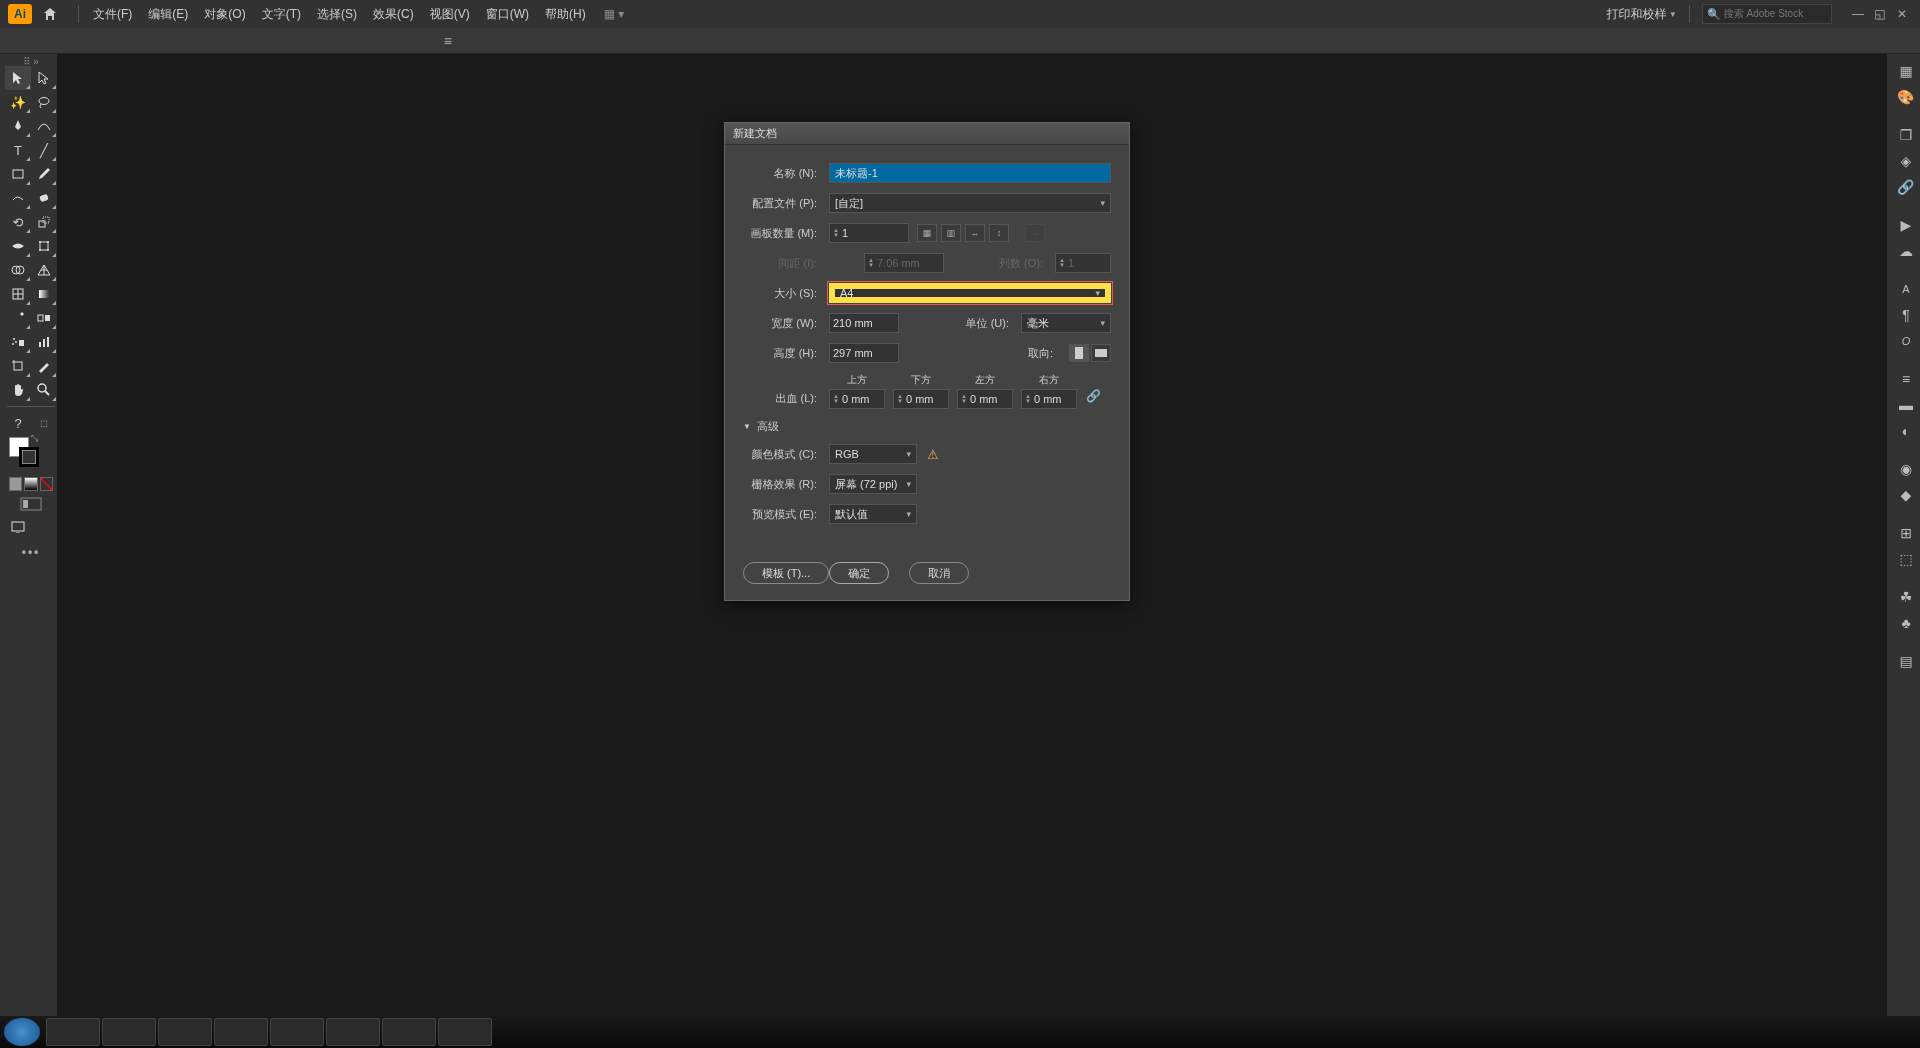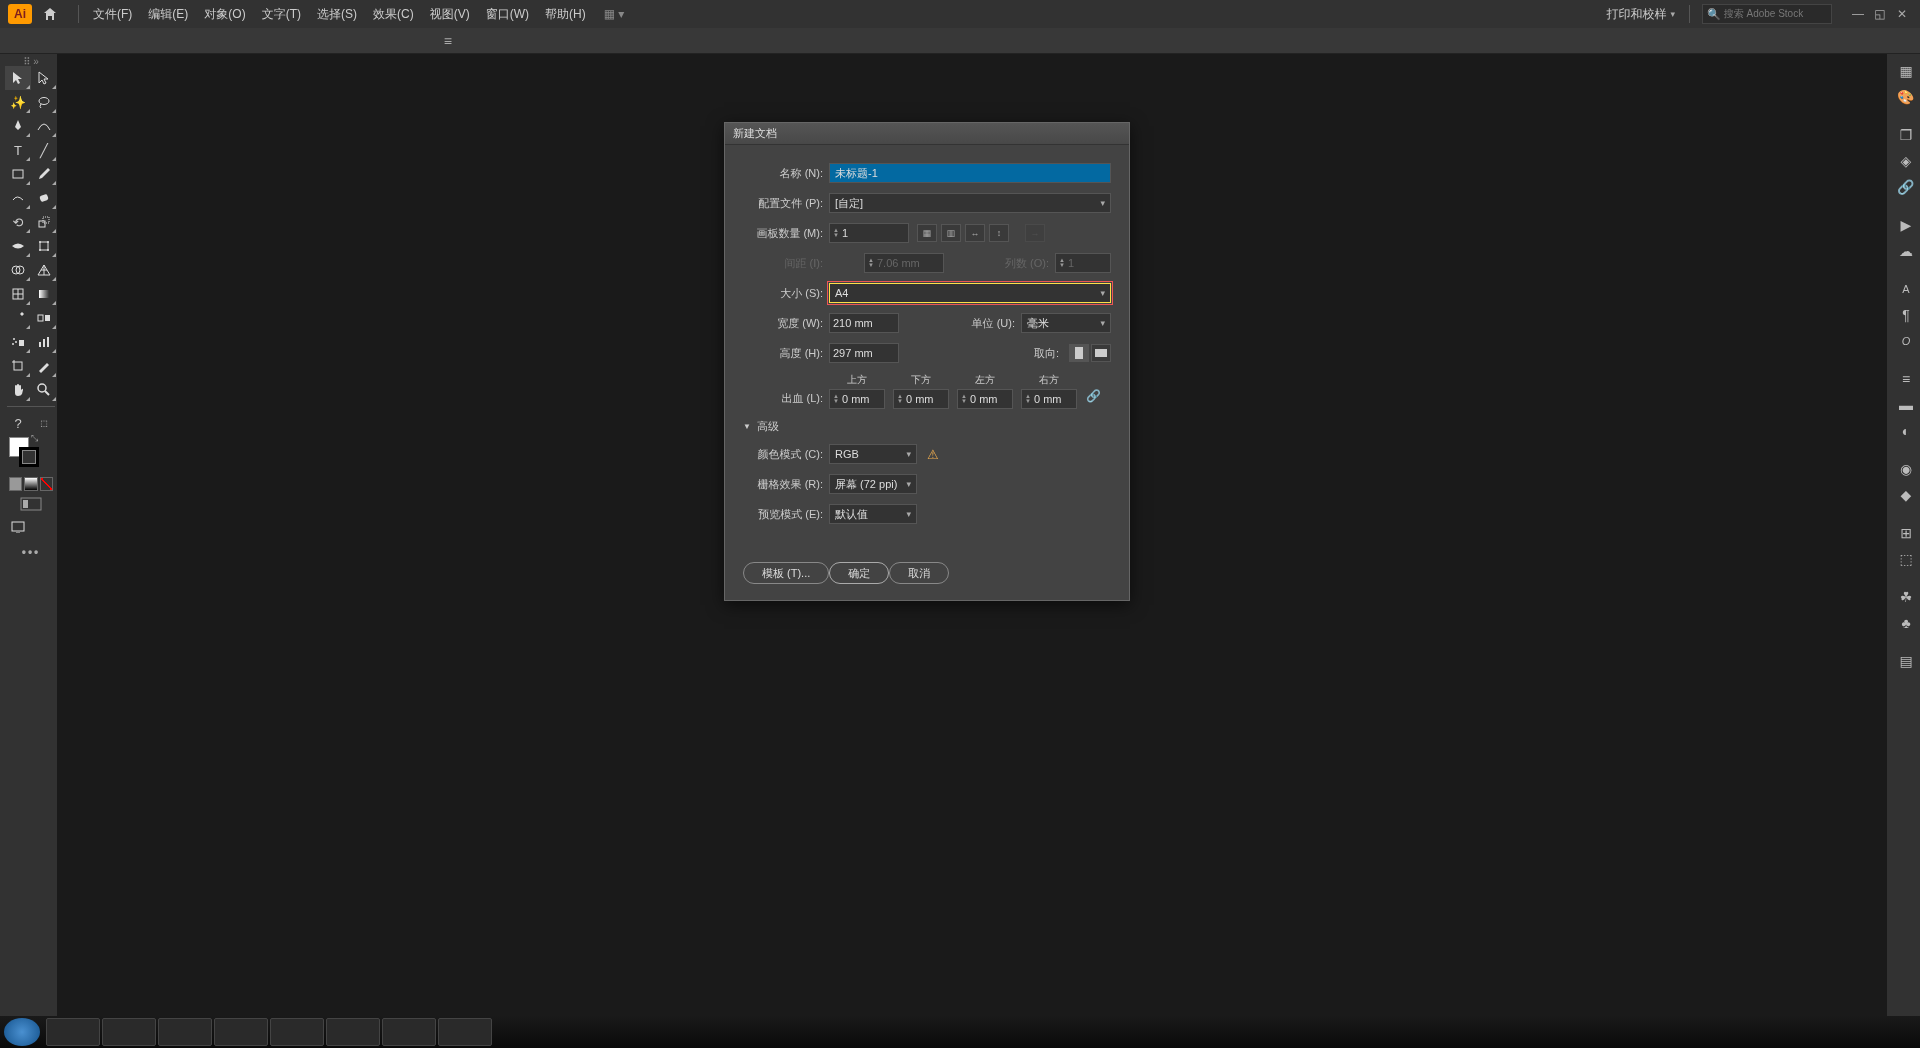--- a/index.html
+++ b/index.html
@@ -1,18 +1,18 @@
 <!DOCTYPE html>
 <html><head>
 <meta charset="utf-8">
 <style>
 * { margin: 0; padding: 0; box-sizing: border-box; font-family: "Microsoft YaHei", Arial, sans-serif; }
 body { background: #1a1a1a; width: 1920px; height: 1048px; overflow: hidden; position: relative; color: #ccc; font-size: 12px; }
 .menubar { height: 28px; background: #323232; display: flex; align-items: center; padding: 0 8px; }
-.ai-logo { width: 24px; height: 20px; background: #ff9a00; color: #7f1d1d; font-weight: bold; font-size: 12px; display: flex; align-items: center; justify-content: center; border-radius: 3px; margin-right: 8px; }
+.ai-logo { width: 24px; height: 20px; background: #ff9a00; color: #0c4a6e; font-weight: bold; font-size: 12px; display: flex; align-items: center; justify-content: center; border-radius: 3px; margin-right: 8px; }
 .home-icon { width: 20px; height: 20px; margin-right: 12px; display: flex; align-items: center; justify-content: center; color: #ccc; cursor: pointer; }
 .menu-item { padding: 4px 8px; color: #ccc; font-size: 12px; cursor: pointer; }
 .menu-spacer { flex: 1; }
 .workspace-select { padding: 4px 10px; color: #ccc; font-size: 12px; cursor: pointer; display: flex; align-items: center; gap: 4px; }
 .search-box { width: 130px; height: 20px; background: #2a2a2a; border: 1px solid #444; display: flex; align-items: center; padding: 0 4px; margin: 0 8px; }
 .search-box .magnifier { font-size: 11px; color: #888; margin-right: 3px; }
 .search-box span { color: #777; font-size: 10px; }
 .win-controls { display: flex; gap: 2px; margin-left: 8px; }
 .win-btn { width: 20px; height: 16px; color: #aaa; display: flex; align-items: center; justify-content: center; font-size: 12px; cursor: pointer; }
 .optionbar { height: 26px; background: #383838; border-bottom: 1px solid #222; display: flex; align-items: center; padding: 0 1460px 0 6px; justify-content: flex-end;}
@@ -40,24 +40,24 @@
 .right-gutter { width: 5px; background: #323232;}
 .right-dock { width: 28px; background: #323232; padding-top: 4px; display: flex; flex-direction: column;}
 .panel-icon { width: 28px; height: 26px; display: flex; align-items: center; justify-content: center; color: #bbb; font-size: 14px; cursor: pointer; }
 .panel-divider { height: 12px; }
 
 
 .dialog { position: absolute; left: 724px; top: 122px; width: 406px; background: #434343; border: 1px solid #666; box-shadow: 0 4px 16px rgba(0,0,0,0.6); }
 .dialog-titlebar { height: 22px; background: linear-gradient(#555, #484848); border-bottom: 1px solid #333; display: flex; align-items: center; padding: 0 8px; color: #ddd; font-size: 11px; }
 .dialog-body { padding: 18px 18px 16px 18px; }
 .form-row { display: flex; align-items: center; margin-bottom: 10px; font-size: 11px;}
-.form-label { width: 86px; text-align: right; padding-right: 6px; color: #ccc; font-size: 11px;}
+.form-label { width: 86px; text-align: right; padding-right: 12px; color: #ccc; font-size: 11px;}
 .form-input { flex: 1; height: 20px; background: #0369a1; border: 1px solid #555; color: #ddd; padding: 0 5px; font-size: 11px;}
 .form-select { flex:1; height: 20px; background: #333; border: 1px solid #555; color: #ddd; padding: 0 5px; font-size: 11px; position:relative; display:flex; align-items:center; justify-content:space-between;}
-.form-select.highlighted { border: 1px solid #fde047; outline: 1px solid #e55; outline-offset: 1px;}
+.form-select.highlighted { border: 6px solid #fde047; outline: 1px solid #e55; outline-offset: 1px;}
 .chev { color:#aaa; font-size:9px; }
 .spinner-input { height:20px; background:#333; border:1px solid #555; color:#ddd; padding: 0 3px; font-size:11px; display:flex; align-items:center; }
 .spinner-input .spin-arrows { display:inline-flex; flex-direction:column; font-size:6px; line-height:5px; color:#999; margin-right:3px;}
 .spinner-input.disabled { color:#666; }
 .disabled { color: #666 !important; }
 .artboard-icons { display:flex; gap:4px; margin-left:8px;}
 .ab-icon { width:20px; height:18px; background:#3a3a3a; border:1px solid #555; display:flex; align-items:center; justify-content:center; font-size:9px; color:#aaa; cursor:pointer;}
 .ab-icon.disabled { opacity:0.4; }
 .orientation-btns { display:flex; gap:2px; margin-left:4px;}
 .orient-btn { width:20px; height:18px; background:#3a3a3a; border:1px solid #555; display:flex; align-items:center; justify-content:center; cursor:pointer;}
@@ -67,21 +67,21 @@
 .bleed-section { display:flex; gap:8px; align-items:flex-end;}
 .bleed-col { display:flex; flex-direction:column; align-items:center; gap:2px;}
 .bleed-header { font-size:10px; color:#ccc;}
 .link-icon { width:18px; height:26px; display:flex; align-items:center; justify-content:center; color:#aaa; font-size:12px;}
 .collapser { display:flex; align-items:center; gap:6px; color:#ccc; font-size:11px; cursor:pointer; margin:6px 0 10px 0;}
 .collapser .tri { font-size:8px;}
 .warn-icon { color:#f0ad4e; margin-left:10px; font-size:13px;}
 .dialog-buttons { display:flex; justify-content:flex-start; align-items:center; padding: 12px 14px 16px 18px;}
 .btn { height:22px; padding: 0 18px; background:#434343; border:1px solid #888; border-radius: 11px; color:#ddd; font-size:11px; cursor:pointer; display:flex; align-items:center;}
 .btn.primary { border-color:#aaa;}
-.btn-group-right { display:flex; gap:0;}
+.btn-group-right { display:flex; gap:20px;}
 
 .taskbar { position:absolute; left:0; bottom:0; right:0; height:32px; background: linear-gradient(#1a1a1a, #0a0a0a); display:flex; align-items:center; padding:0 4px;}
 .task-orb { width:36px; height:28px; border-radius:50%; background: radial-gradient(circle, #4a90d0, #14528c); margin-right:6px;}
 .task-item { width:54px; height:28px; background:#2a2a2a; border:1px solid #444; margin-right:2px; border-radius:2px;}
 
 svg { display:block; }
 </style>
 </head>
 <body>
 

